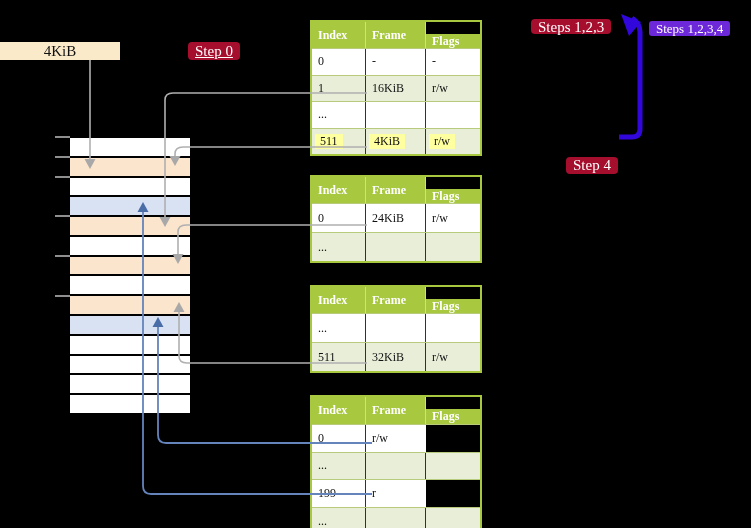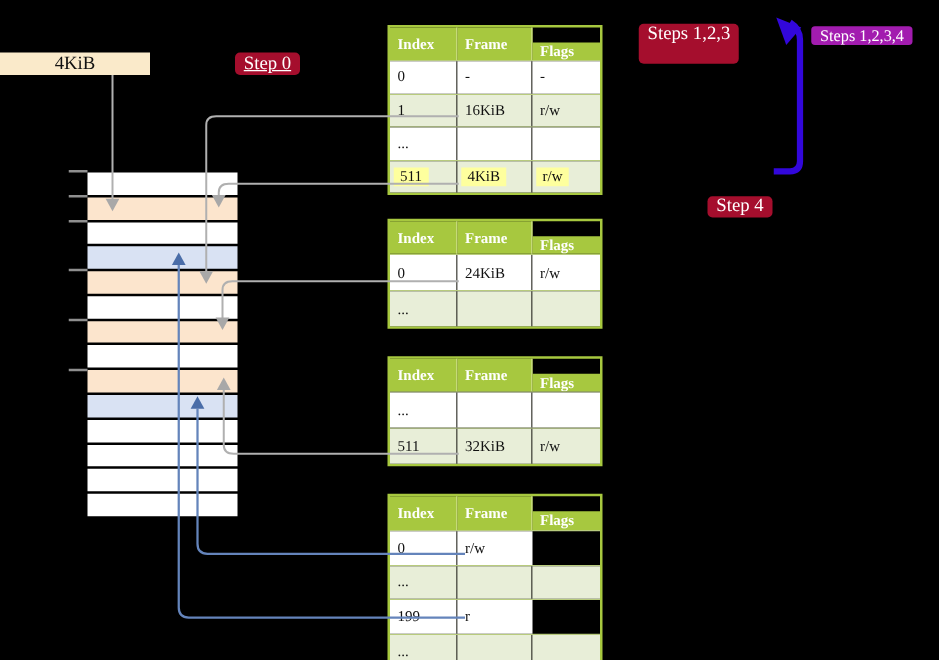--- a/index.html
+++ b/index.html
@@ -6,21 +6,21 @@
   #canvas{position:relative;width:751px;height:528px;background:#000;overflow:hidden;
           font-family:"Liberation Serif","DejaVu Serif",serif;}
   .abs{position:absolute;}
   
   #frame-label{left:0;top:42px;width:120px;height:18px;background:#faeaca;color:#111;
                font-size:15px;text-align:center;line-height:18px;z-index:4;}
   
   .badge{height:18px;line-height:18px;color:#fff;font-size:15px;padding:0 7px;
          border-radius:4px;z-index:6;white-space:nowrap;}
   #badge-step0{left:188px;top:42px;}
-  #badge-steps123{left:511px;top:19px;height:32px;line-height:17px;}
+  #badge-steps123{left:531px;top:19px;height:15px;line-height:17px;}
   #badge-steps1234{left:649px;top:21px;height:15px;line-height:15px;font-size:13px;border-radius:3px;}
   #badge-step4{left:518px;top:157px;height:17px;line-height:17px;margin-left:48px;}
   
   #memory-map{left:70px;top:137px;width:120px;height:277px;z-index:1;}
   .mem-row{position:absolute;left:0;width:120px;}
   .tick{position:absolute;left:55px;width:15px;height:2px;background:#8f8f8f;z-index:1;}
   
   .ptable{position:absolute;left:310px;width:168px;border:2px solid #a7c83f;z-index:2;background:#000;}
   .prow{display:grid;grid-template-columns:54px 60px 54px;}
   .prow.hdr .cell{background:#a7c83f;color:#fff;font-weight:bold;border-right:1px solid #cfe08c;}
@@ -36,21 +36,21 @@
 </style>
 </head>
 <body>
 
 <div id="canvas">
 
   <div id="frame-label" class="abs">4KiB</div>
 
   <div id="badge-step0" class="abs badge" style="background: rgb(165, 14, 45); text-decoration: underline;">Step 0</div>
   <div id="badge-steps123" class="abs badge" style="background: rgb(165, 14, 45);">Steps 1,2,3</div>
-  <div id="badge-steps1234" class="abs badge" style="background: #a21caf;">Steps 1,2,3,4</div>
+  <div id="badge-steps1234" class="abs badge" style="background: #6d28d9;">Steps 1,2,3,4</div>
   <div id="badge-step4" class="abs badge" style="background: rgb(165, 14, 45);">Step 4</div>
 
   <div id="memory-map" class="abs">
       <div class="mem-row" style="top: 1px; height: 18px; background: rgb(255, 255, 255);"></div>
       <div class="mem-row" style="top: 21px; height: 18px; background: rgb(252, 229, 205);"></div>
       <div class="mem-row" style="top: 41px; height: 17px; background: rgb(255, 255, 255);"></div>
       <div class="mem-row" style="top: 60px; height: 18px; background: rgb(217, 226, 243);"></div>
       <div class="mem-row" style="top: 80px; height: 18px; background: rgb(252, 229, 205);"></div>
       <div class="mem-row" style="top: 100px; height: 18px; background: rgb(255, 255, 255);"></div>
       <div class="mem-row" style="top: 120px; height: 17px; background: rgb(252, 229, 205);"></div>

